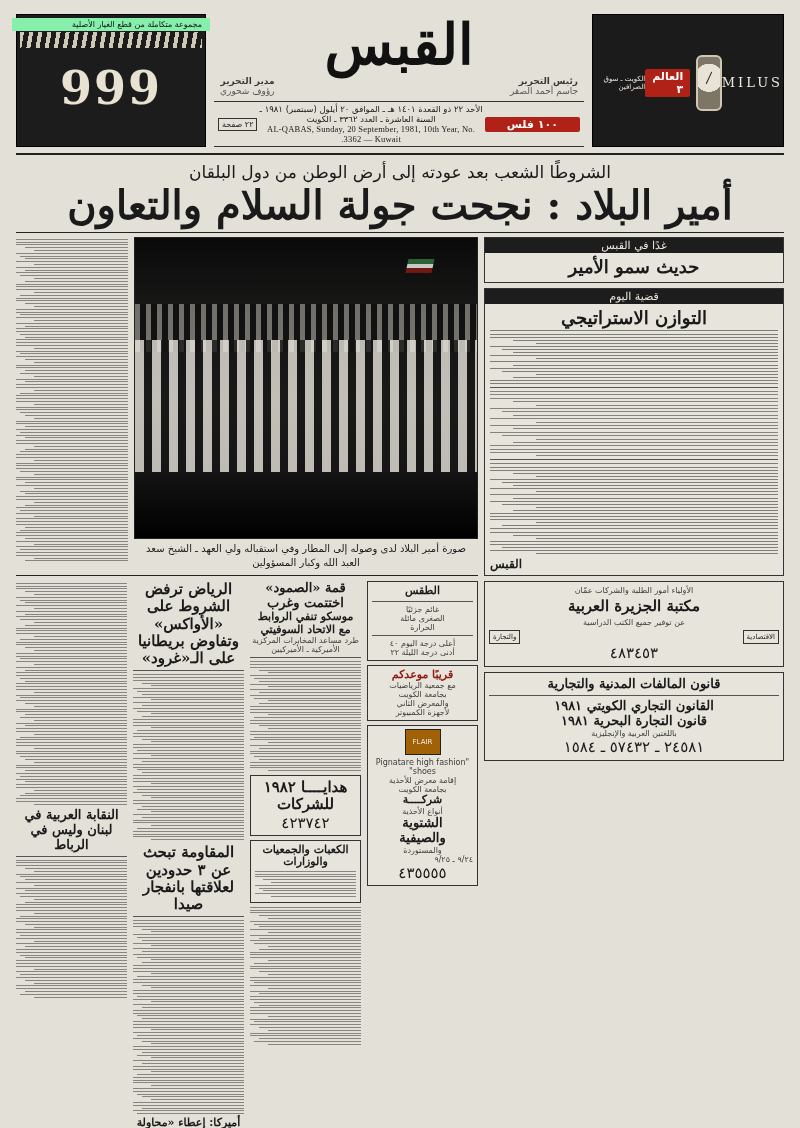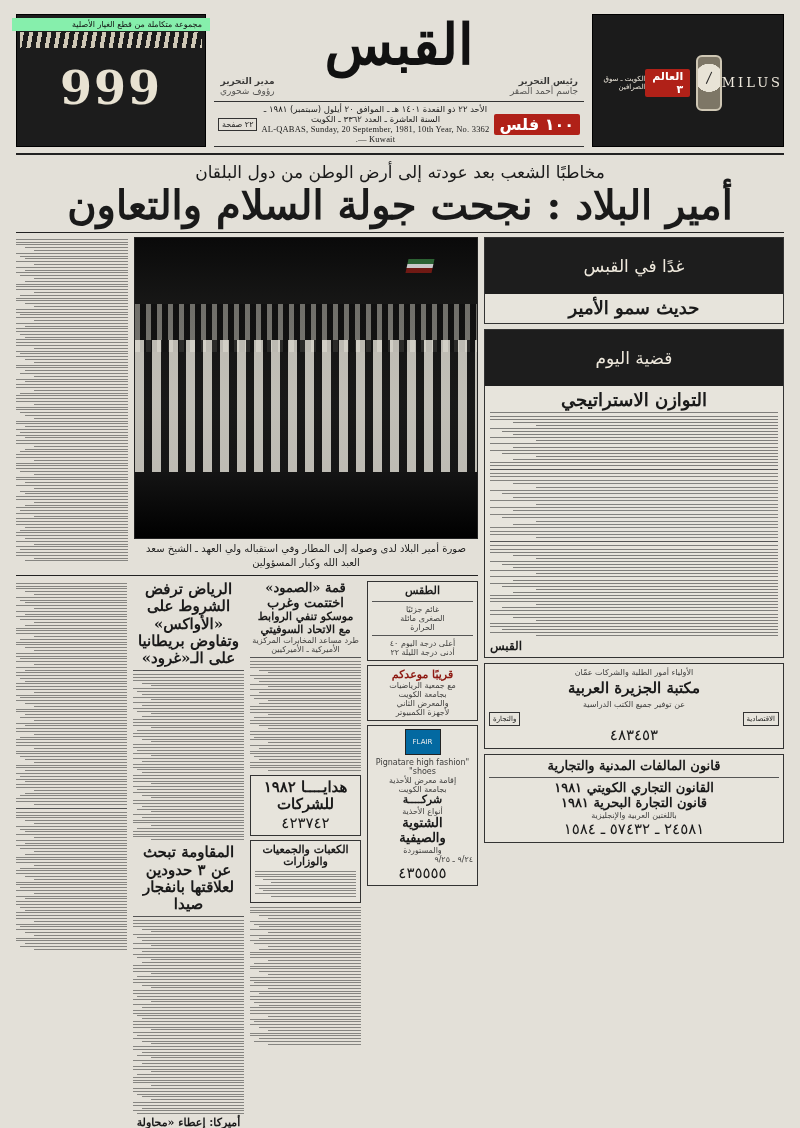--- a/index.html
+++ b/index.html
@@ -65,21 +65,21 @@
   }
   .subline{display:flex;justify-content:space-between;width:100%;font-size:9px;margin-top:4px;padding:0 6px;box-sizing:border-box;}
   .subline span{opacity:.85;}
   .dateline{
     width:100%;margin-top:5px;border-top:1px solid #333;border-bottom:1px solid #333;
     display:flex;align-items:center;justify-content:space-between;padding:2px 4px;box-sizing:border-box;
     font-size:8.5px;
   }
   .dateline .lat{font-family:"Liberation Serif",serif;letter-spacing:.2px;}
   .price{
-    background:#b02118;color:#fff;font-size:16px;font-weight:bold;padding:1px 6px;border-radius:2px;text-align:center;
+    background:#b02118;color:#fff;font-size:11px;font-weight:bold;padding:1px 22px;border-radius:2px;text-align:center;
   }
   .stamp{
     border:1px solid #333;font-size:8px;padding:1px 3px;
   }
   .ad-right{
     width:190px;border:1px solid #000;background:#1c1c1c;color:#f0ead9;
     display:flex;flex-direction:column;align-items:center;justify-content:flex-start;
     padding:3px;box-sizing:border-box;
   }
   .ad-right .cap{
@@ -104,22 +104,22 @@
   .rule{border-top:1.5px solid #222;margin:4px 0;}
   
   .body-grid{display:flex;gap:6px;align-items:flex-start;}
   .col{box-sizing:border-box;}
   .colA{width:300px;}      
   .colB{flex:1;}           
   .box{
     border:1px solid #333;padding:4px 5px;margin-bottom:5px;background:#e7e4dc;
   }
   .box-label{
-    background:#1d1d1d;color:#efe9dd;font-size:17px;text-align:center;
-    padding:18px 0;font-family:"DejaVu Serif",serif;margin:-4px -5px 4px;
+    background:#1d1d1d;color:#efe9dd;font-size:11px;text-align:center;
+    padding:1px 0;font-family:"DejaVu Serif",serif;margin:-4px -5px 4px;
   }
   .photo{
     border:1px solid #222;background:#0f0f0f;height:300px;position:relative;overflow:hidden;
   }
   .photo .sky{position:absolute;inset:0;background:linear-gradient(#0a0a0a,#2a2a28 55%,#0d0d0d);}
   .photo .crowd{
     position:absolute;left:0;right:0;top:34%;height:66%;
     background:
       repeating-linear-gradient(90deg, rgba(235,232,222,.92) 0 9px, rgba(20,20,20,.9) 9px 17px);
     opacity:.85;
@@ -141,21 +141,21 @@
   .cols3{display:flex;gap:6px;margin-top:5px;}
   .cols3 > div{flex:1;}
   .hdr-ar{
     font-family:"DejaVu Serif",serif;font-weight:bold;text-align:center;line-height:1.15;
   }
   .h18{font-size:18px;} .h15{font-size:15px;} .h13{font-size:13px;} .h11{font-size:11px;}
   .redtxt{color:#8e1a13;}
   .smallcap{font-size:8px;text-align:center;opacity:.85;}
   .adbox{border:1px solid #333;padding:4px;margin-bottom:5px;background:#e7e4dc;}
   .logo-sq{
-    width:34px;height:24px;border:1px solid #222;background:#0369a1;color:#eee;
+    width:34px;height:24px;border:1px solid #222;background:#a16207;color:#eee;
     font-size:7px;display:flex;align-items:center;justify-content:center;margin:0 auto 3px;
   }
   .phone{font-family:"DejaVu Serif",serif;font-size:15px;text-align:center;letter-spacing:1px;}
   .flex-between{display:flex;justify-content:space-between;align-items:center;}
   .stamp-box{border:1px solid #333;font-size:7px;padding:2px 3px;display:inline-block;}
   .kbox{border:1px solid #333;padding:3px 4px;background:#e7e4dc;margin-bottom:4px;}
   .hr-thin{border-top:1px solid #555;margin:3px 0;}
   .bul i{display:block;height:1px;background:#333;opacity:.55;margin:2.4px 0;}
 </style>
 </head>
@@ -197,21 +197,21 @@
       </div>
     </div>
 
     <div class="ad-right">
       <div class="cap">مجموعة متكاملة من قطع الغيار الأصلية</div>
       <div class="bars"></div>
       <div class="nine">999</div>
     </div>
   </div>
 
-  <div class="kicker">مخاطبًا الشعب بعد عودته إلى أرض الوطن من دول البلقان</div>
+  <div class="kicker">الشروطًا الشعب بعد عودته إلى أرض الوطن من دول البلقان</div>
   <div class="headline">أمير البلاد : نجحت جولة السلام والتعاون</div>
   <div class="rule"></div>
 
   <div class="body-grid">
 
     <div class="col colA">
 
       <div class="box">
         <div class="box-label">غدًا في القبس</div>
         <div class="hdr-ar h18">حديث سمو الأمير</div>
@@ -833,20 +833,21 @@
               <i></i>
               <i></i>
               <i></i>
               <i></i>
               <i></i>
               <i></i>
               <i></i>
               <i></i>
               <i></i>
           </div>
+          <div class="hdr-ar h13" style="margin-top:3px;">النقابة العربية في لبنان وليس في الرباط</div>
           <div class="hr-thin"></div>
           <div class="lines tiny">
             <i></i>
               <i></i>
               <i></i>
               <i></i>
               <i></i>
               <i></i>
               <i></i>
               <i></i>

